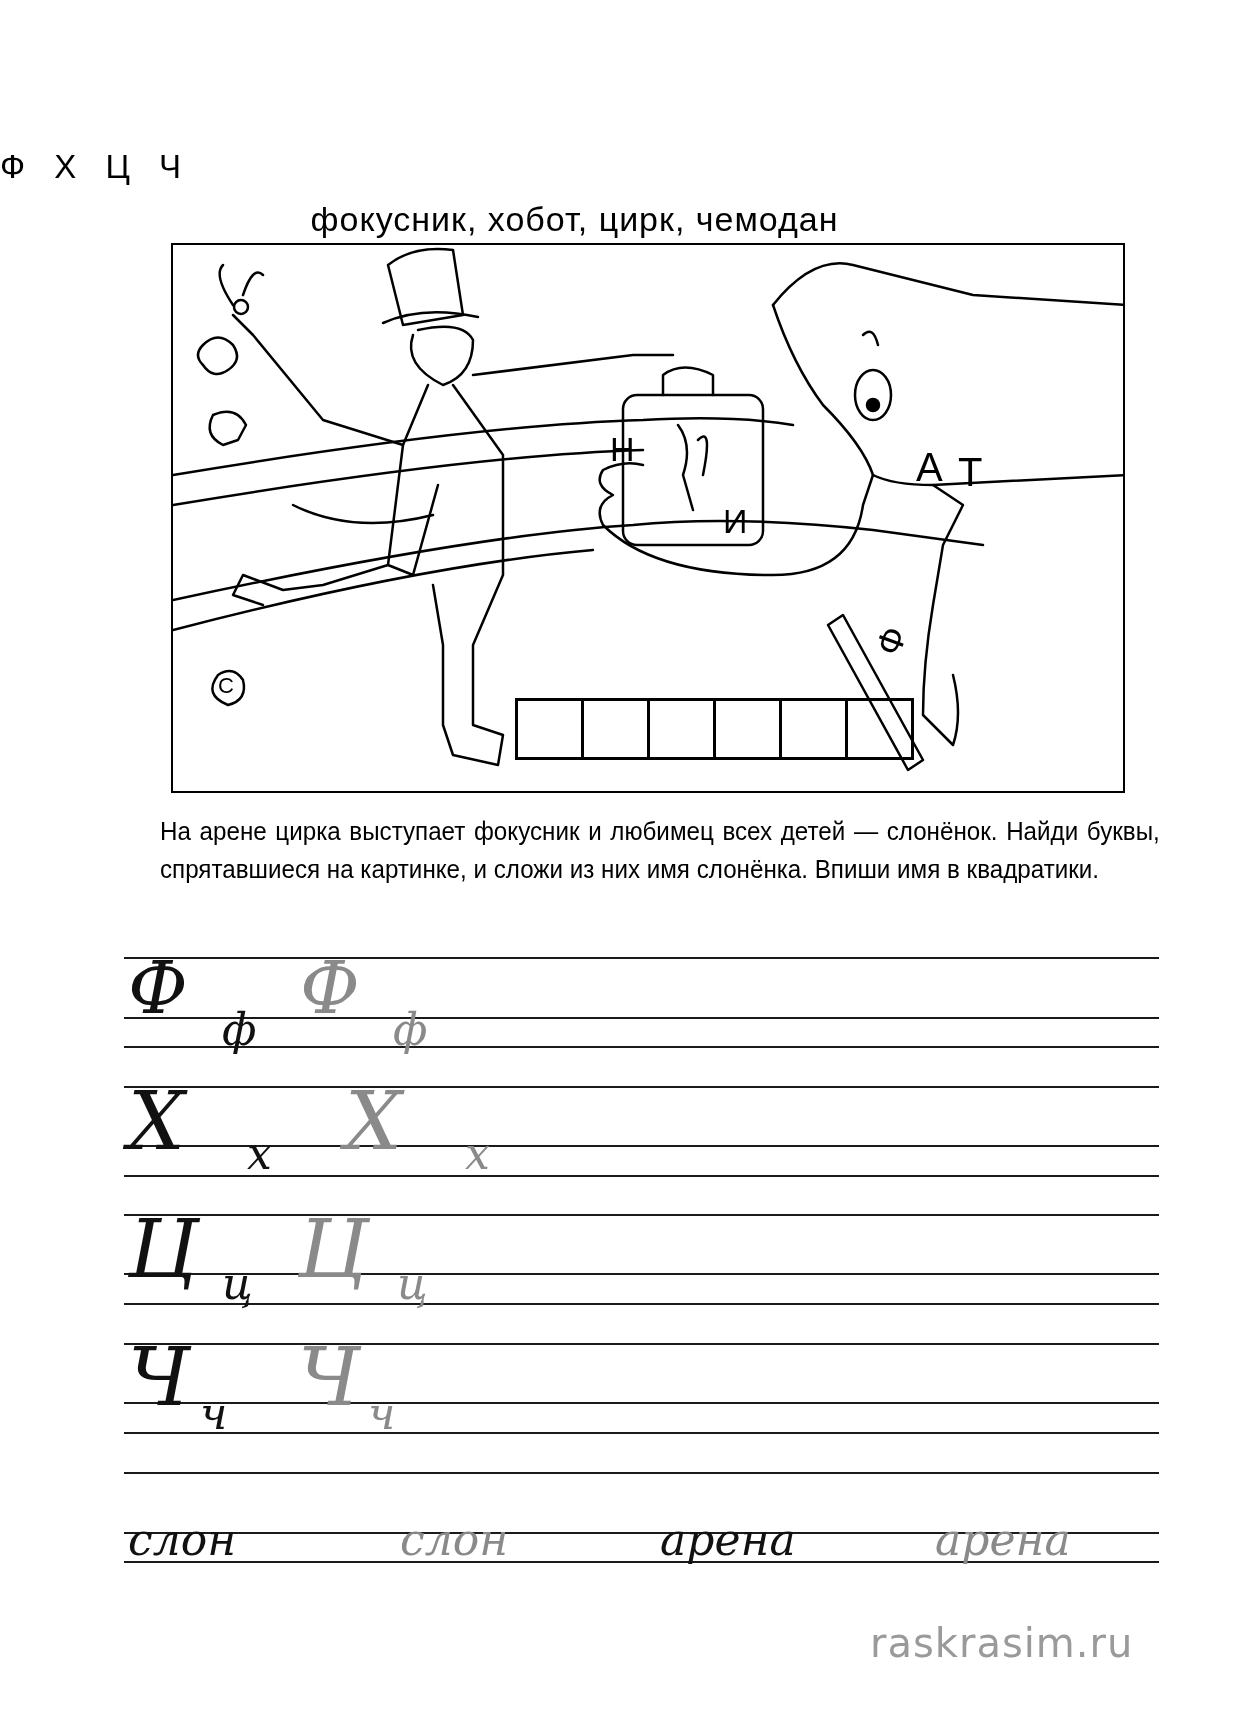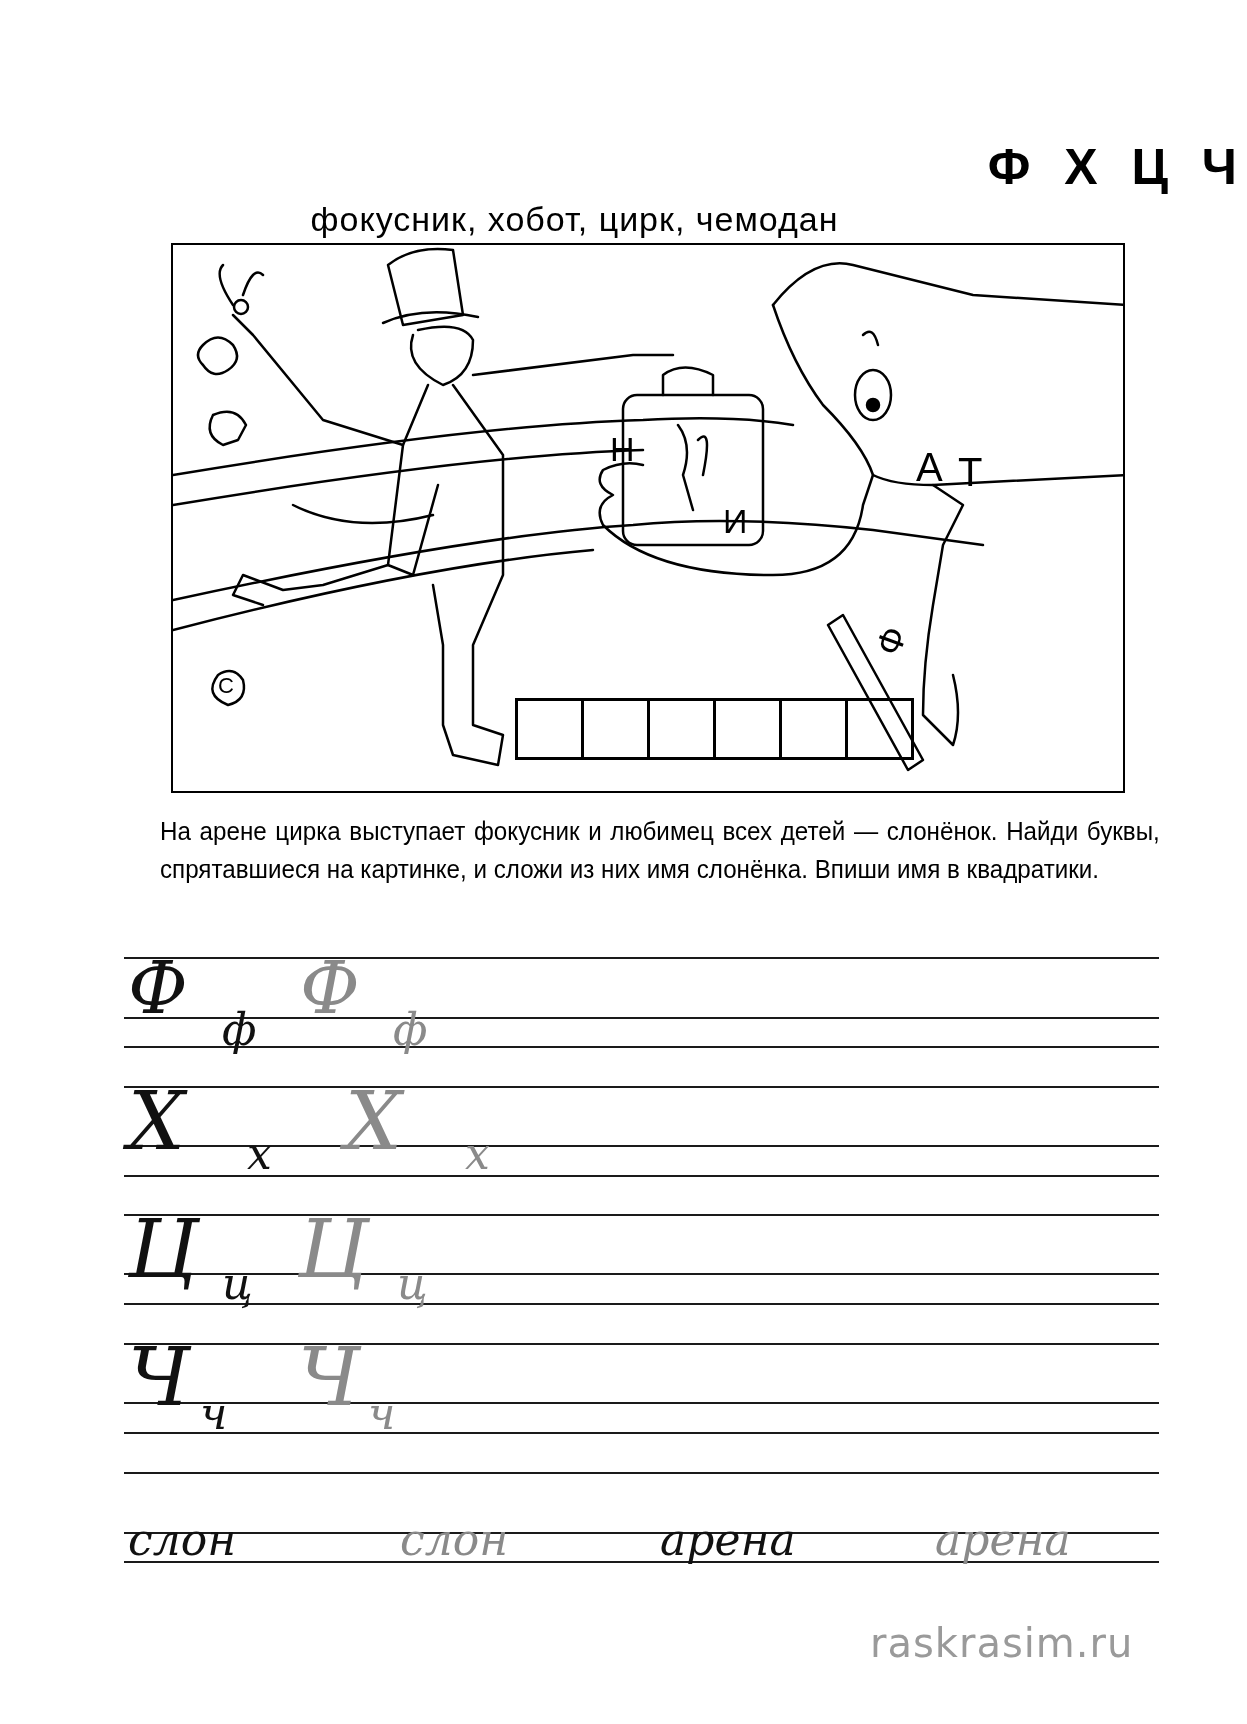--- a/index.html
+++ b/index.html
@@ -1,17 +1,17 @@
 <!DOCTYPE html>
 <html><head>
 <meta charset="utf-8">
 <style>
   html, body { margin: 0; padding: 0; background: #ffffff; }
   body { width: 1247px; height: 1724px; position: relative; overflow: hidden; font-family: "Liberation Sans", sans-serif; color: #000; }
-  .title { position: absolute; left: 0; width: 1247px; top: 137px; text-align: right; font-weight: bold; font-size: 50px; letter-spacing: 10px; line-height: 60px; }
+  .title { position: absolute; left: 0; width: 1247px; top: 137px; text-align: left; font-weight: normal; font-size: 33px; letter-spacing: 10px; line-height: 60px; }
   .subtitle { position: absolute; left: 0; width: 1149px; top: 197px; text-align: center; font-size: 34px; line-height: 44px; letter-spacing: 1px; }
   .picture { position: absolute; left: 171px; top: 243px; width: 954px; height: 550px; border: 2px solid #000; box-sizing: border-box; overflow: hidden; }
   .picture svg { position: absolute; left: 0; top: 0; }
   .boxes { position: absolute; left: 513px; top: 696px; display: flex; border: 3px solid #000; }
   .box { width: 63px; height: 56px; border-right: 3px solid #000; }
   .box:last-child { border-right: none; }
   .hidden-letter { position: absolute; font-size: 34px; font-family: "Liberation Sans", sans-serif; color: #000; }
   .instructions { position: absolute; left: 160px; top: 812px; width: 1000px; font-size: 26px; line-height: 38px; text-align: justify; transform: scaleX(0.93); transform-origin: left top; width: 1075px; }
   .line { position: absolute; left: 124px; width: 1035px; height: 2px; background: #1a1a1a; }
   .cursive { position: absolute; font-family: "DejaVu Serif", serif; font-style: italic; line-height: 1; }

